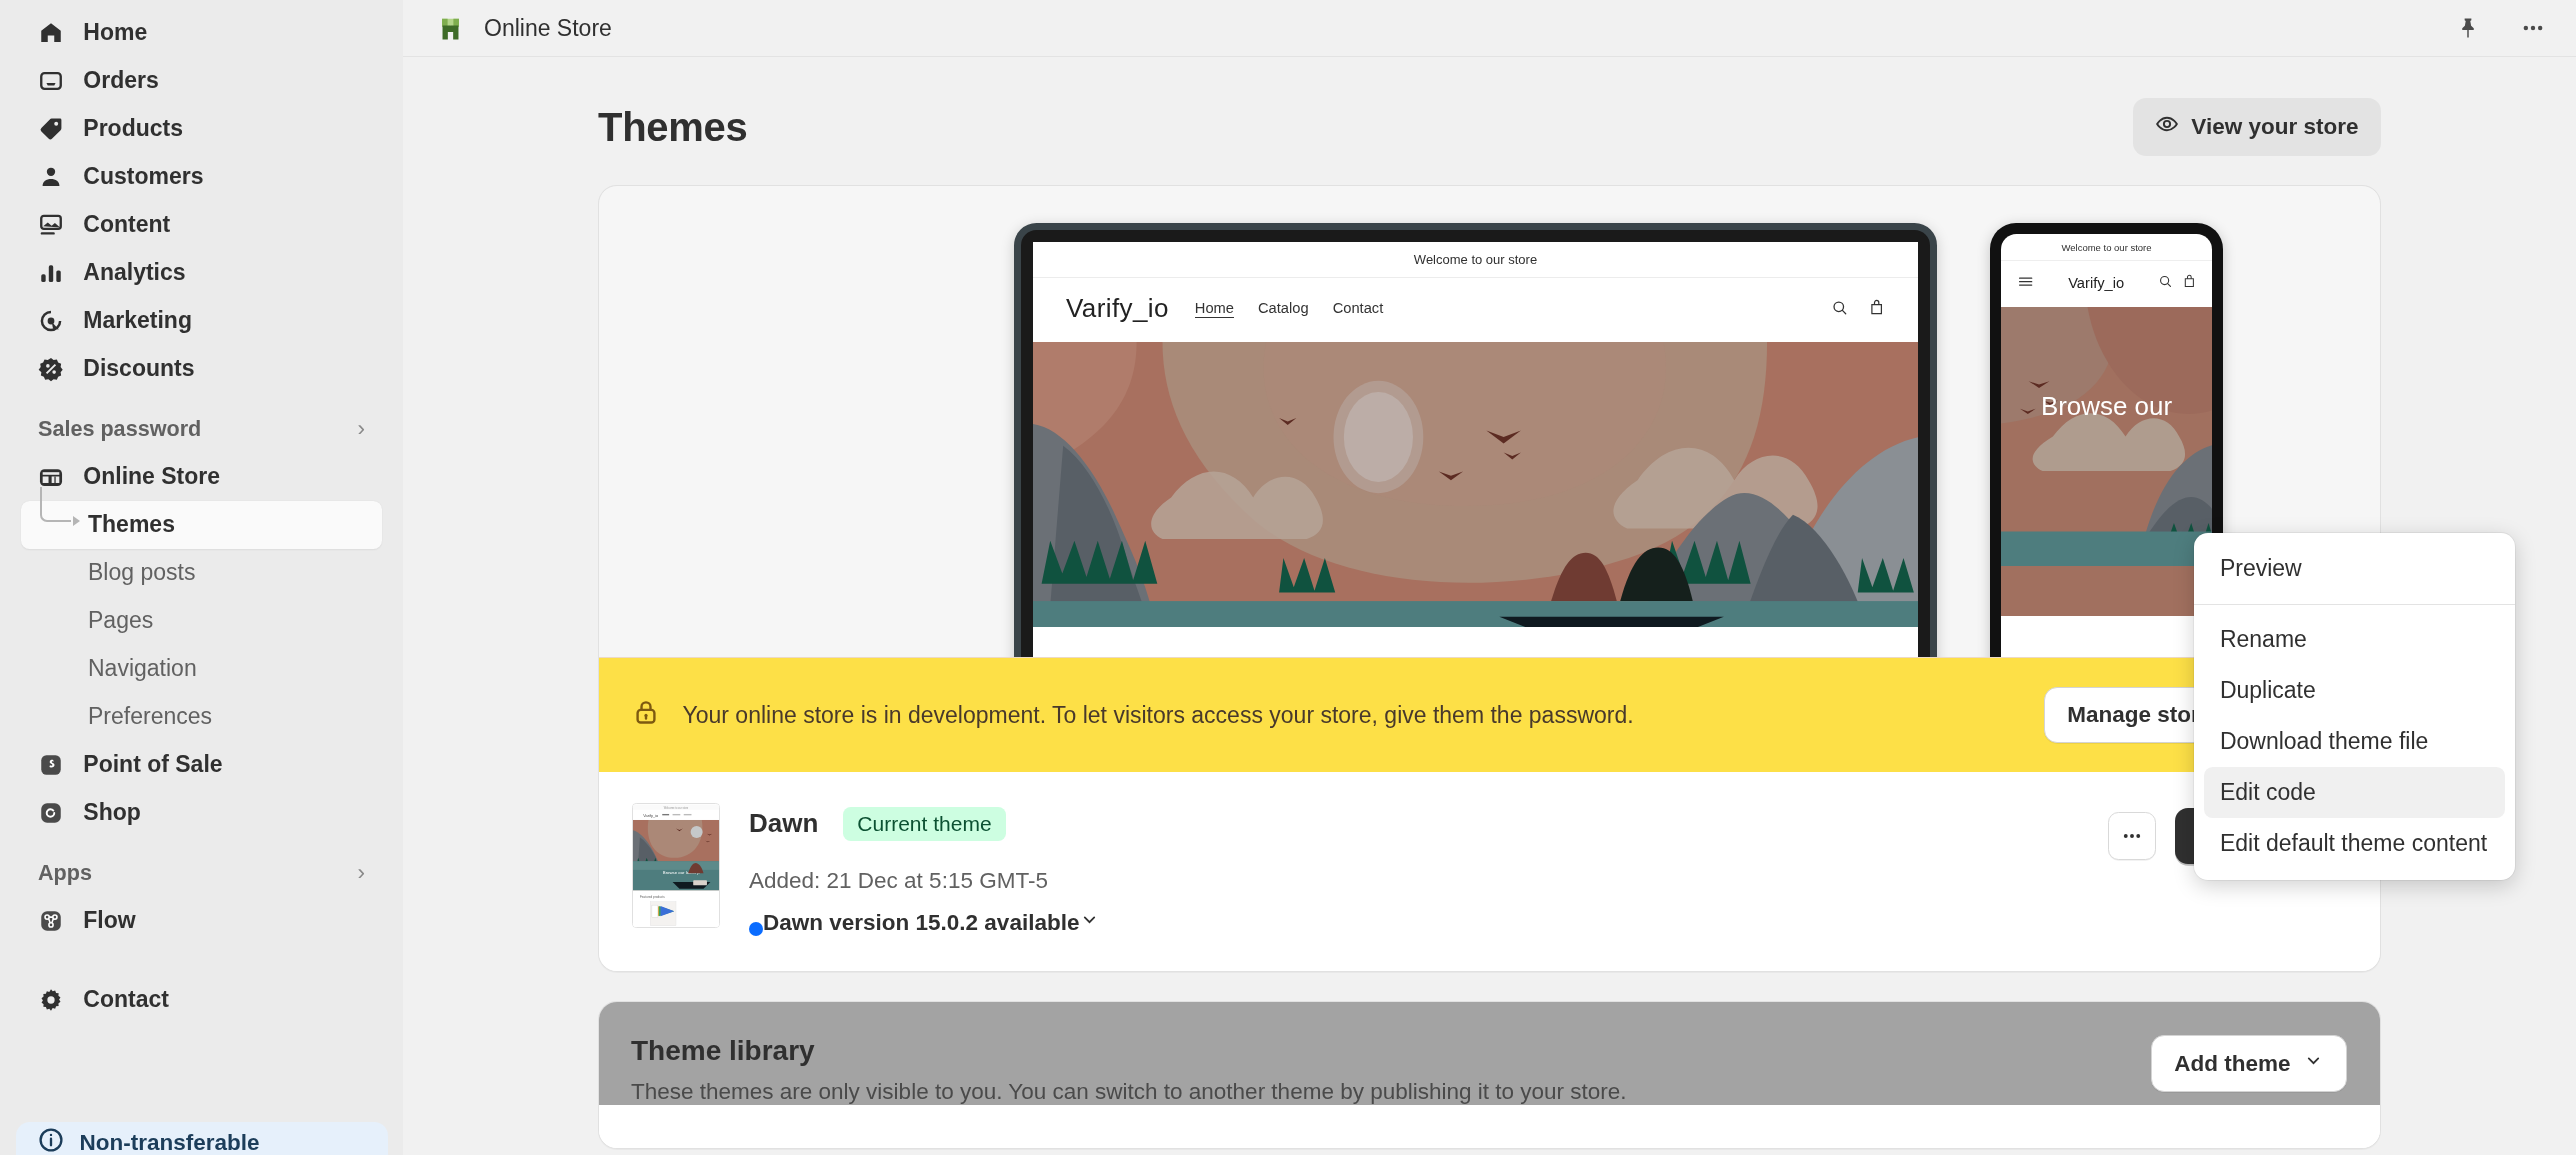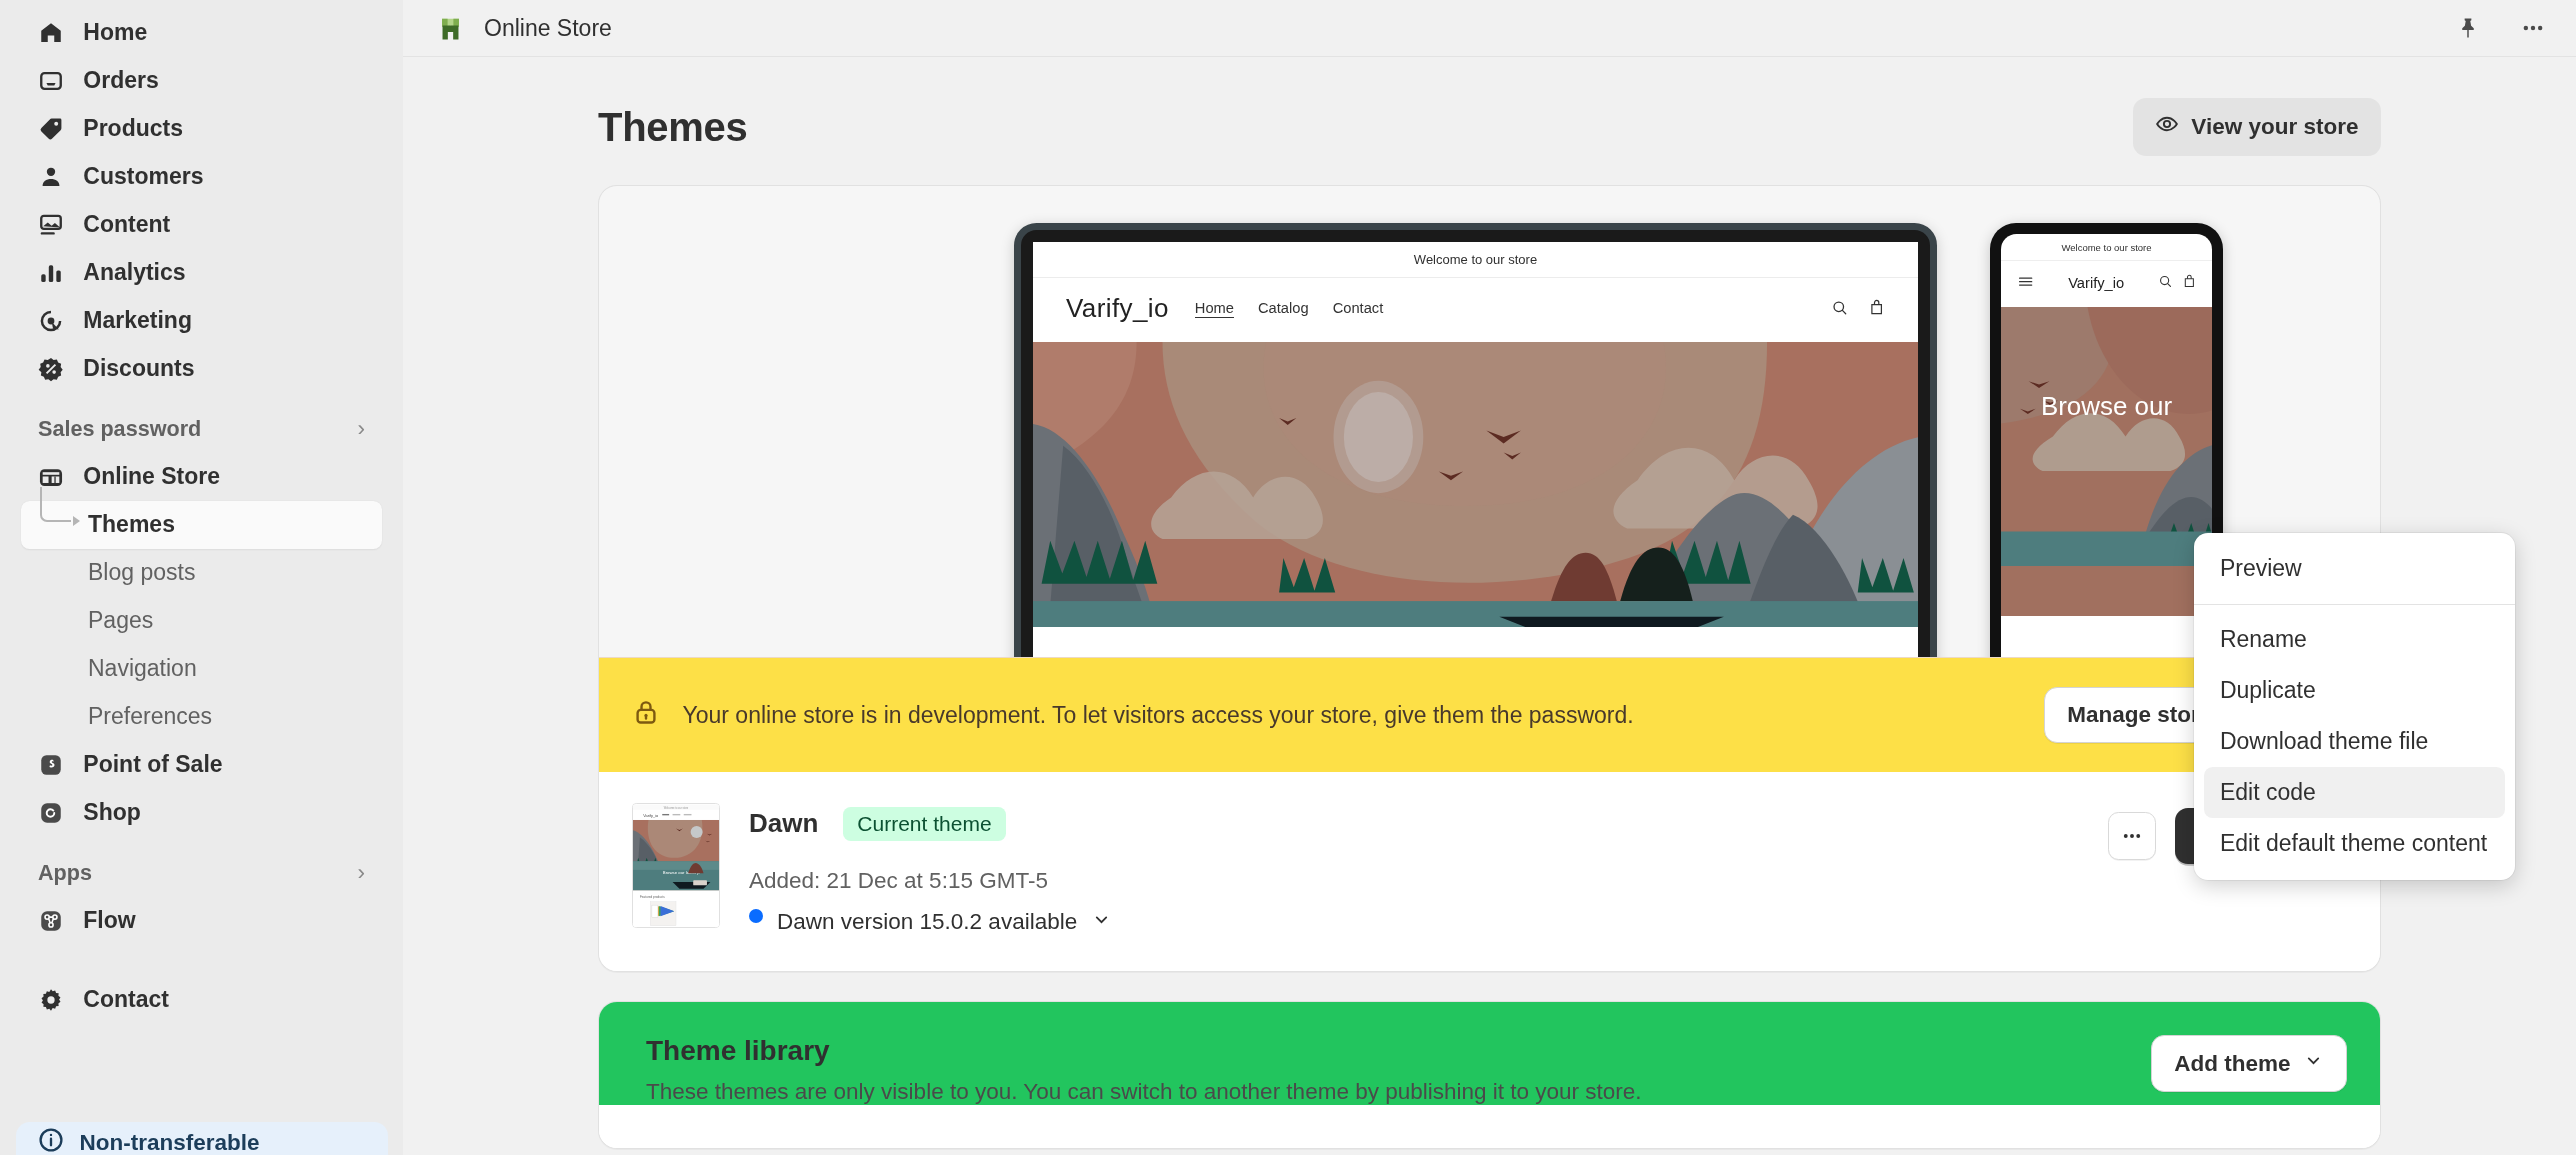--- a/index.html
+++ b/index.html
@@ -170,26 +170,26 @@
   .theme-row { display: flex; align-items: flex-start; gap: 29px; padding: 31px 33px 35px 33px; background: #fff; }
   .thumb {
     width: 88px; height: 125px; border: 0.9px solid #e0e0e0; border-radius: 4.3px;
     overflow: hidden; background: #fff; flex: 0 0 88px;
   }
   .theme-info { padding-top: 3.5px; }
   .theme-name-row { display: flex; align-items: center; gap: 25px; }
   .theme-name { font-size: 26px; font-weight: 700; color: #303030; }
   .badge { background: #cdfee1; color: #0c5132; border-radius: 7.8px; padding: 5.2px 14px; font-size: 21px; font-weight: 500; }
   .theme-added { font-size: 22.5px; color: #616161; margin-top: 27px; }
-  .version-row { display: flex; align-items: flex-start; gap: 14px; margin-top: 15.5px; font-size: 22.5px; font-weight: 400; color: #303030; cursor: pointer; }
+  .version-row { display: flex; align-items: flex-end; margin-top: 15.5px; font-size: 22.5px; font-weight: 700; color: #303030; cursor: pointer; }
   .dot-blue { width: 14px; height: 14px; border-radius: 50%; background: #0a6cff; }
   .theme-actions { margin-left: auto; display: flex; align-items: center; gap: 19px; padding-top: 5.2px; }
 
   
-  .lib-head { display: flex; align-items: flex-start; padding: 33px 33px 0 47px; background: #22c55e; }
+  .lib-head { display: flex; align-items: flex-start; padding: 33px 33px 0 32px; background: #a3a3a3; }
   .lib-title { font-size: 28px; font-weight: 700; color: #303030; }
   .lib-sub { font-size: 22.5px; color: #4a4a4a; margin-top: 12px; }
   .lib-head .btn-white { margin-left: auto; }
   .lib-body { background: #fff; height: 43px; }
 
   
   .popover {
     position: absolute; left: 1791px; top: 476px;
     width: 321px;
     background: #fff;

